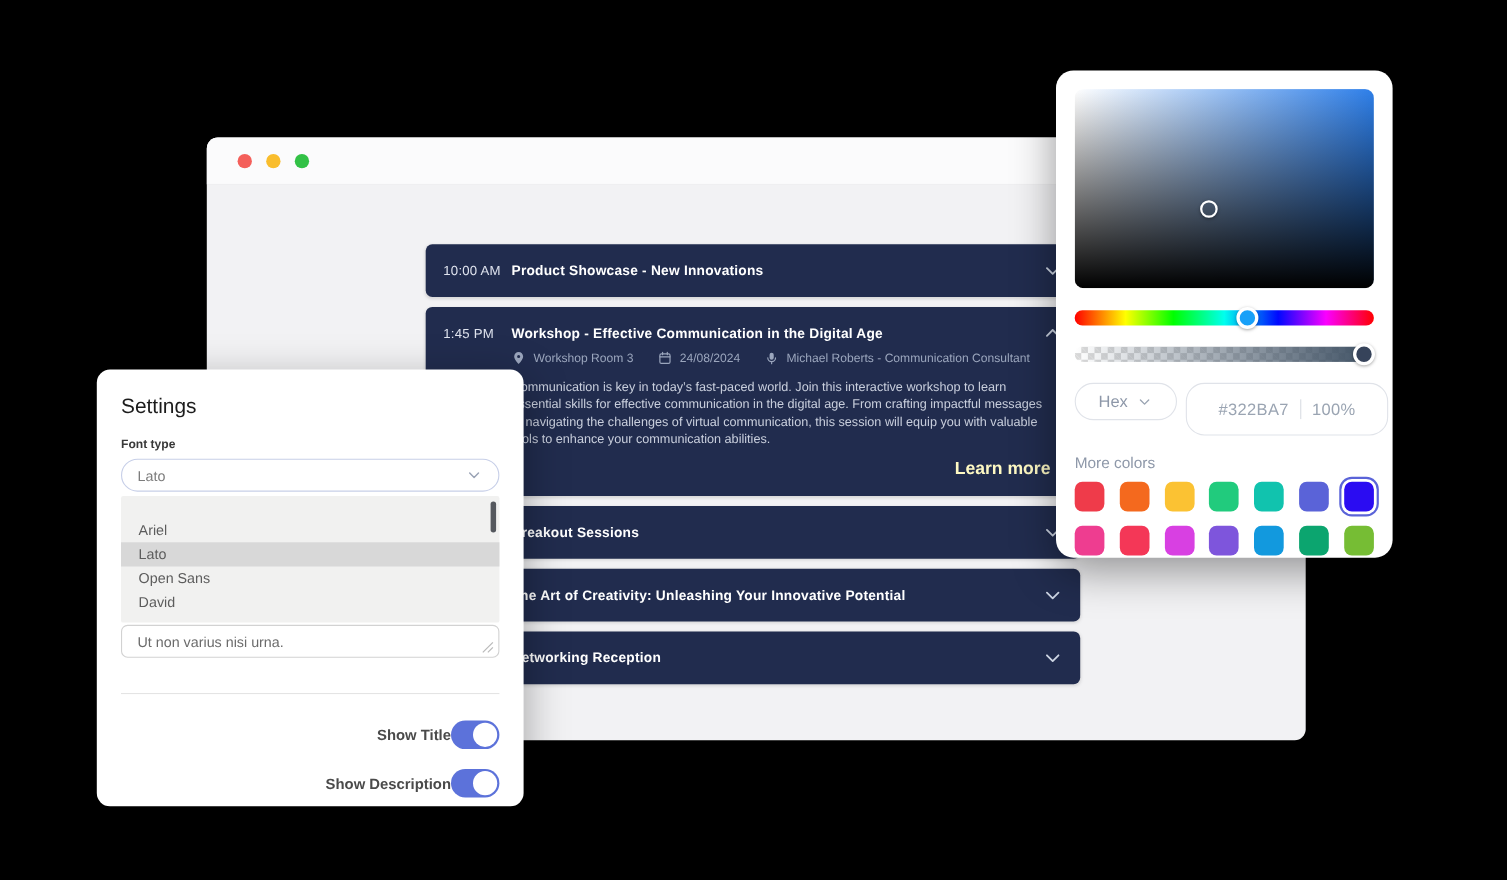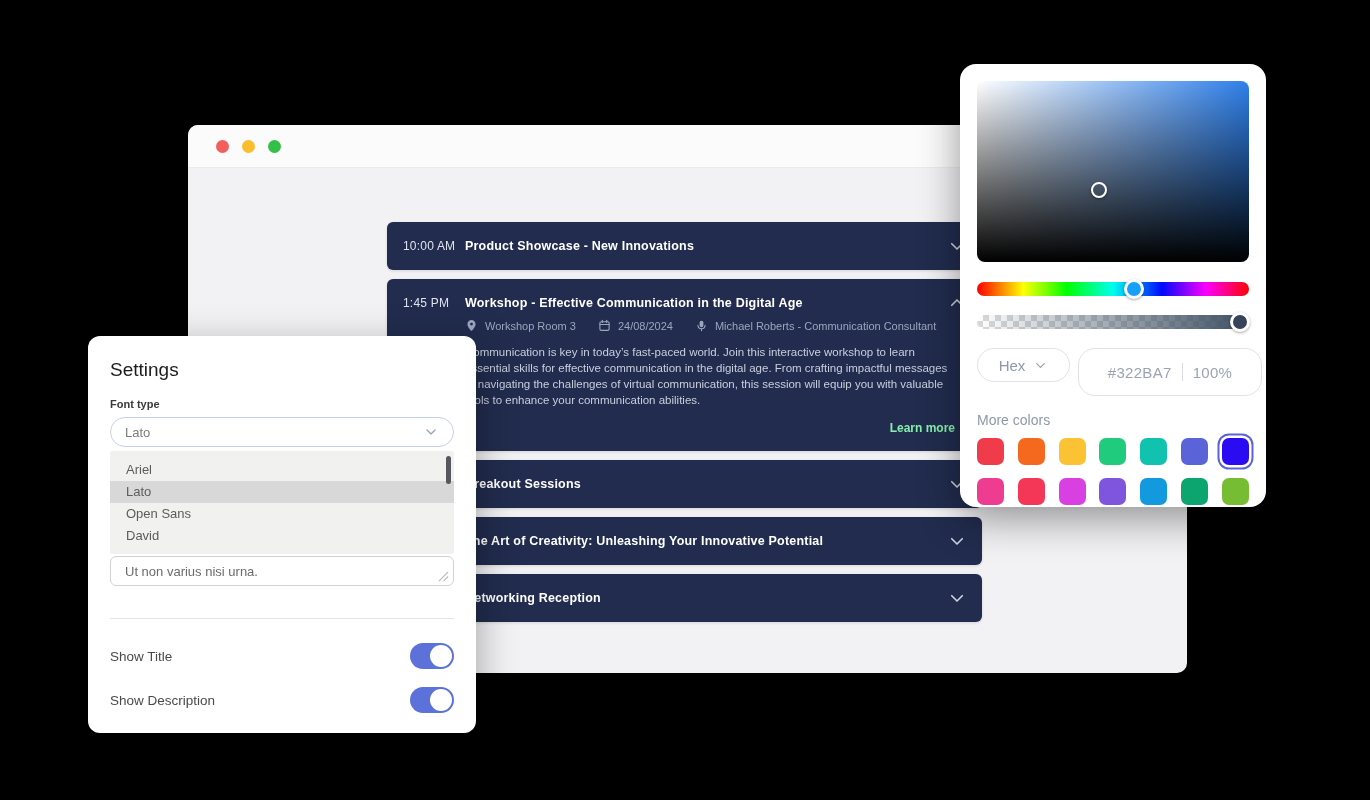--- a/index.html
+++ b/index.html
@@ -26,45 +26,45 @@
   .item-time { width:62px; flex:none; font-size:12px; color:#dfe3ee; letter-spacing:.2px; }
   .item-title { flex:1; font-size:12.5px; font-weight:700; letter-spacing:.2px; color:#fff; }
   .item-chevron { flex:none; margin-left:10px; }
   .expanded .item-header { height:auto; padding-top:15px; }
   .meta-row { display:flex; align-items:center; gap:22px; margin:7px 16px 0 78px; }
   .meta { display:flex; align-items:center; gap:7px; font-size:11px; color:#9ba6bd; }
   .meta svg { flex:none; }
   .item-desc { margin:12px 26px 0 78px; width:488px; font-size:11.5px; line-height:16px;
     color:#c9cfdd; }
   .learn-more-row { text-align:right; padding:10px 27px 15px 0; }
-  .learn-more { font-size:12px; font-weight:700; color:#86efac; cursor:pointer; text-decoration:none; }
+  .learn-more { font-size:16px; font-weight:700; color:#fef9c3; cursor:pointer; text-decoration:none; }
 
   
   .settings-panel { position:absolute; left:88px; top:336px; width:388px; height:397px;
     background:#fff; border-radius:12px; padding:22px; z-index:30;
     box-shadow:0 12px 40px rgba(0,0,0,.35); color:#333; }
   .settings-title { font-size:19px; font-weight:400; color:#1c1c1c; line-height:24px; }
   .field-label { display:block; margin-top:16px; font-size:11px; font-weight:700; color:#3a3a3a; }
   .font-select { margin-top:7px; height:30px; border:1px solid #c7cfe8; border-radius:15px;
     display:flex; align-items:center; justify-content:space-between; padding:0 14px;
     background:#fff; cursor:pointer; }
   .font-select .value { font-size:13px; color:#7c7c7c; }
   .options-list { position:relative; margin-top:4px; background:#f1f1f0; border-radius:2px;
-    padding:8px 0 7px 0; }
+    padding:20px 0 7px 0; }
   .option { height:22px; line-height:22px; padding-left:16px; font-size:13px; color:#5c5c5c;
     cursor:pointer; }
   .option.highlighted { background:#d8d8d8; }
   .list-scrollbar { position:absolute; right:3px; top:5px; width:5px; height:28px;
     background:#55585e; border-radius:3px; }
   .preview-textarea { position:relative; margin-top:2px; height:30px; border:1px solid #d2d2d2;
     border-radius:6px; background:#fff; display:flex; align-items:center; padding:0 14px;
     font-size:13px; color:#6b6b6b; }
   .resize-grip { position:absolute; right:4px; bottom:3px; }
   .divider { margin-top:32px; border:none; border-top:1px solid #e4e4e4; }
-  .toggle-row { display:flex; align-items:center; justify-content:space-between; margin-top:24px; }
+  .toggle-row { display:flex; align-items:center; justify-content:flex-end; margin-top:24px;font-weight:bold; }
   .toggle-row + .toggle-row { margin-top:18px; }
   .toggle-label { font-size:13.5px; color:#4a4a4a; }
   .toggle { position:relative; width:44px; height:26px; border-radius:13px;
     background:var(--toggle-blue,#5c72da); cursor:pointer; flex:none; }
   .toggle .knob { position:absolute; right:2px; top:2px; width:22px; height:22px;
     border-radius:50%; background:#fff; }
 
   
   .picker-panel { position:absolute; left:960px; top:64px; width:306px; height:443px;
     background:#fff; border-radius:16px; padding:17px 4px 0 17px; z-index:40;

